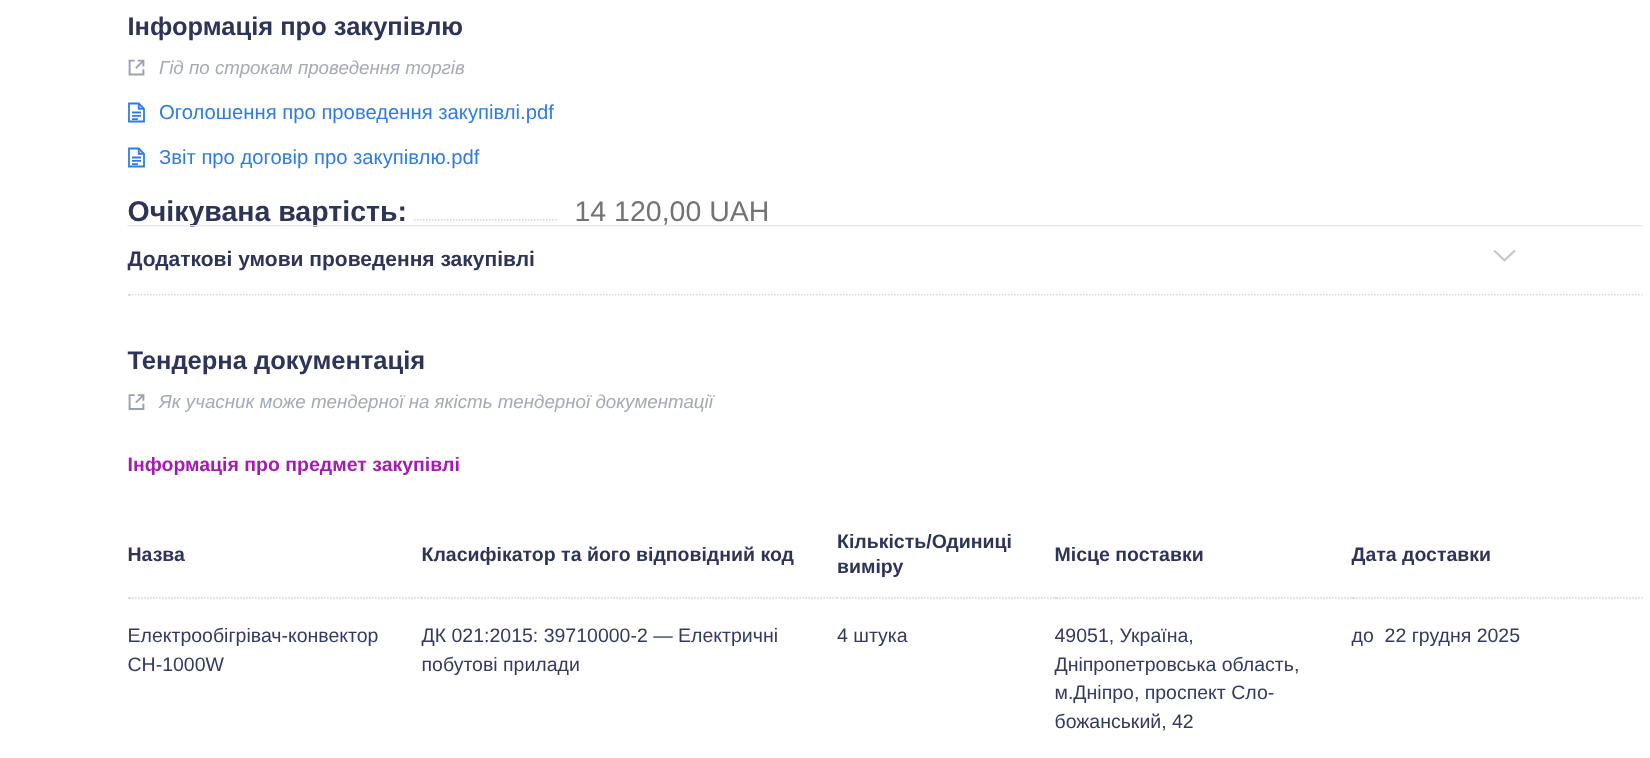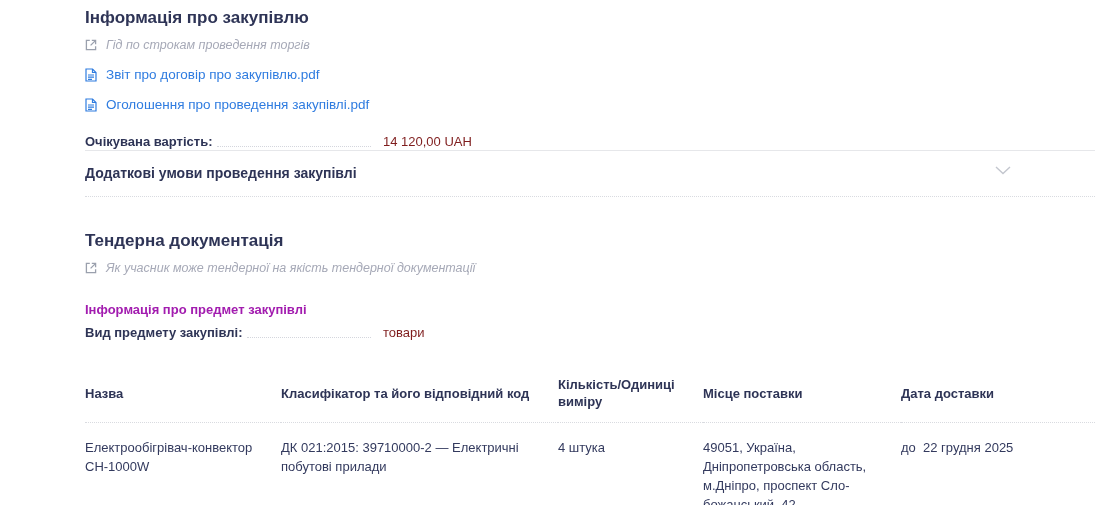--- a/index.html
+++ b/index.html
@@ -16,25 +16,25 @@
     display:flex;align-items:center;gap:9px;margin-top:10px;
     font-size:12.5px;font-style:italic;color:#a6a9b7;text-decoration:none;cursor:pointer;
   }
   .guide-link svg{flex:0 0 auto;display:block;}
   .doc-link{
     display:flex;align-items:center;gap:9px;margin-top:15px;
     font-size:13.5px;color:#2f7ce0;text-decoration:none;cursor:pointer;
   }
   .doc-link svg{flex:0 0 auto;display:block;}
   .doc-links{margin-top:13px;}
-  .field-row{display:flex;align-items:center;font-size:13px;line-height:16px;}
+  .field-row{display:flex;align-items:center;font-size:19px;line-height:16px;}
   .field-left{display:flex;align-items:flex-end;width:298px;flex:0 0 298px;}
   .field-label{font-weight:700;color:#2e3456;white-space:nowrap;}
   .leader{flex:1;border-bottom:1px dotted #d4d6dd;margin:0 12px 3px 5px;height:1px;}
-  .field-value{color:#7f1d1d;}
+  .field-value{color:#737373;}
   .row-expected{margin-top:22px;}
   .accordion{
     position:relative;cursor:pointer;
     border-top:1px solid #e6e7ea;border-bottom:1px dotted #d9dbe0;
     padding:13px 0 14px 0;
   }
   .accordion-label{font-size:14px;font-weight:700;color:#2e3456;}
   .accordion .chevron{position:absolute;right:84px;top:15px;}
   .section-tender{margin-top:34px;}
   .subject-header{margin-top:27px;font-size:13px;font-weight:700;color:#a21caf;}
@@ -73,29 +73,29 @@
       <span>Гід по строкам проведення торгів</span>
     </a>
 
     <div class="doc-links">
       <a class="doc-link">
         <svg width="12" height="14" viewBox="0 0 12 14" fill="none" stroke="#2f7ce0" stroke-width="1.2">
           <path d="M1 1h6.5L11 4.5V13H1z"></path>
           <path d="M7.5 1v3.5H11"></path>
           <path d="M3 7h6M3 9.2h6M3 11.4h4"></path>
         </svg>
-        <span>Звіт про договір про закупівлю.pdf</span>
+        <span>Оголошення про проведення закупівлі.pdf</span>
       </a>
       <a class="doc-link">
         <svg width="12" height="14" viewBox="0 0 12 14" fill="none" stroke="#2f7ce0" stroke-width="1.2">
           <path d="M1 1h6.5L11 4.5V13H1z"></path>
           <path d="M7.5 1v3.5H11"></path>
           <path d="M3 7h6M3 9.2h6M3 11.4h4"></path>
         </svg>
-        <span>Оголошення про проведення закупівлі.pdf</span>
+        <span>Звіт про договір про закупівлю.pdf</span>
       </a>
     </div>
 
     <div class="field-row row-expected">
       <div class="field-left">
         <span class="field-label">Очікувана вартість:</span>
         <span class="leader"></span>
       </div>
       <div class="field-value">14 120,00 UAH</div>
     </div>
@@ -115,27 +115,20 @@
       <svg width="12" height="12" viewBox="0 0 12 12" fill="none" stroke="#9aa0ad" stroke-width="1.3">
         <path d="M10.6 7.2v3.4H1.4V1.4h3.4"></path>
         <path d="M6.8 1.4h3.8v3.8"></path>
         <path d="M10.4 1.6L5.6 6.4"></path>
       </svg>
       <span>Як учасник може тендерної на якість тендерної документації</span>
     </a>
 
     <div class="subject-header">Інформація про предмет закупівлі</div>
 
-    <div class="field-row row-kind">
-      <div class="field-left">
-        <span class="field-label">Вид предмету закупівлі:</span>
-        <span class="leader"></span>
-      </div>
-      <div class="field-value">товари</div>
-    </div>
 
 
     <table class="items-table">
       <colgroup>
           <col class="c1">
           <col class="c2">
           <col class="c3">
           <col class="c4">
           <col class="c5">
         </colgroup>

